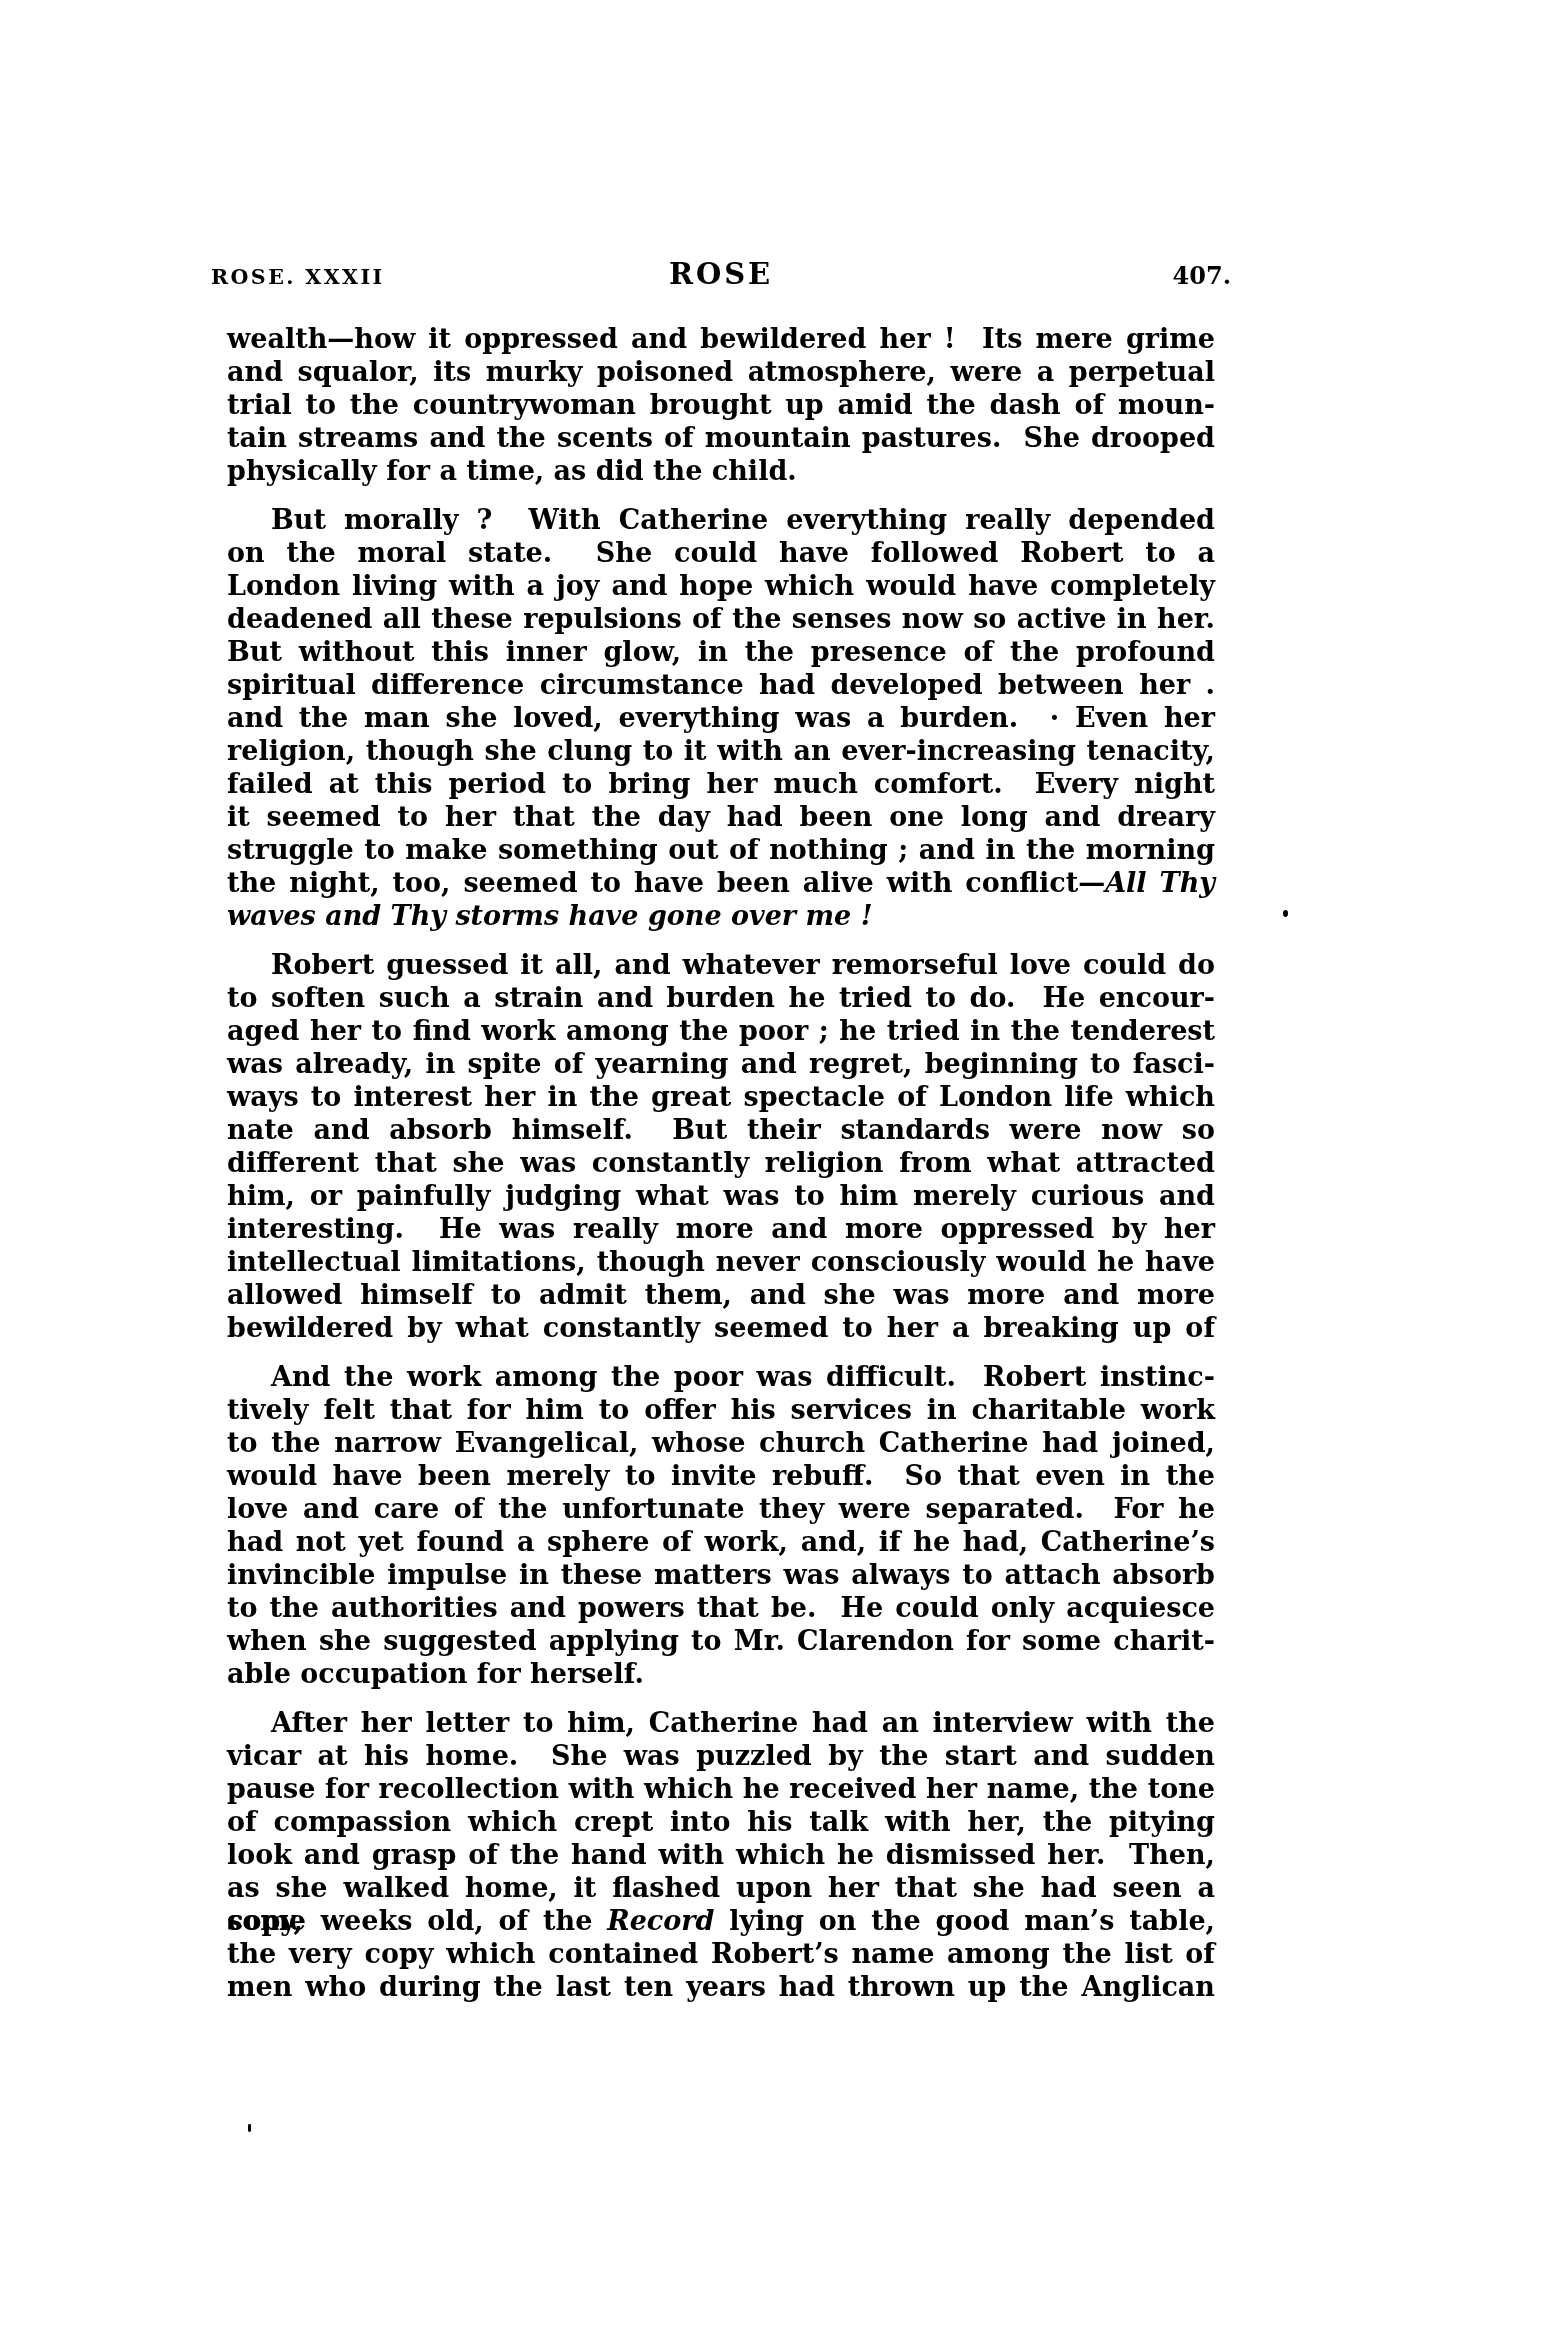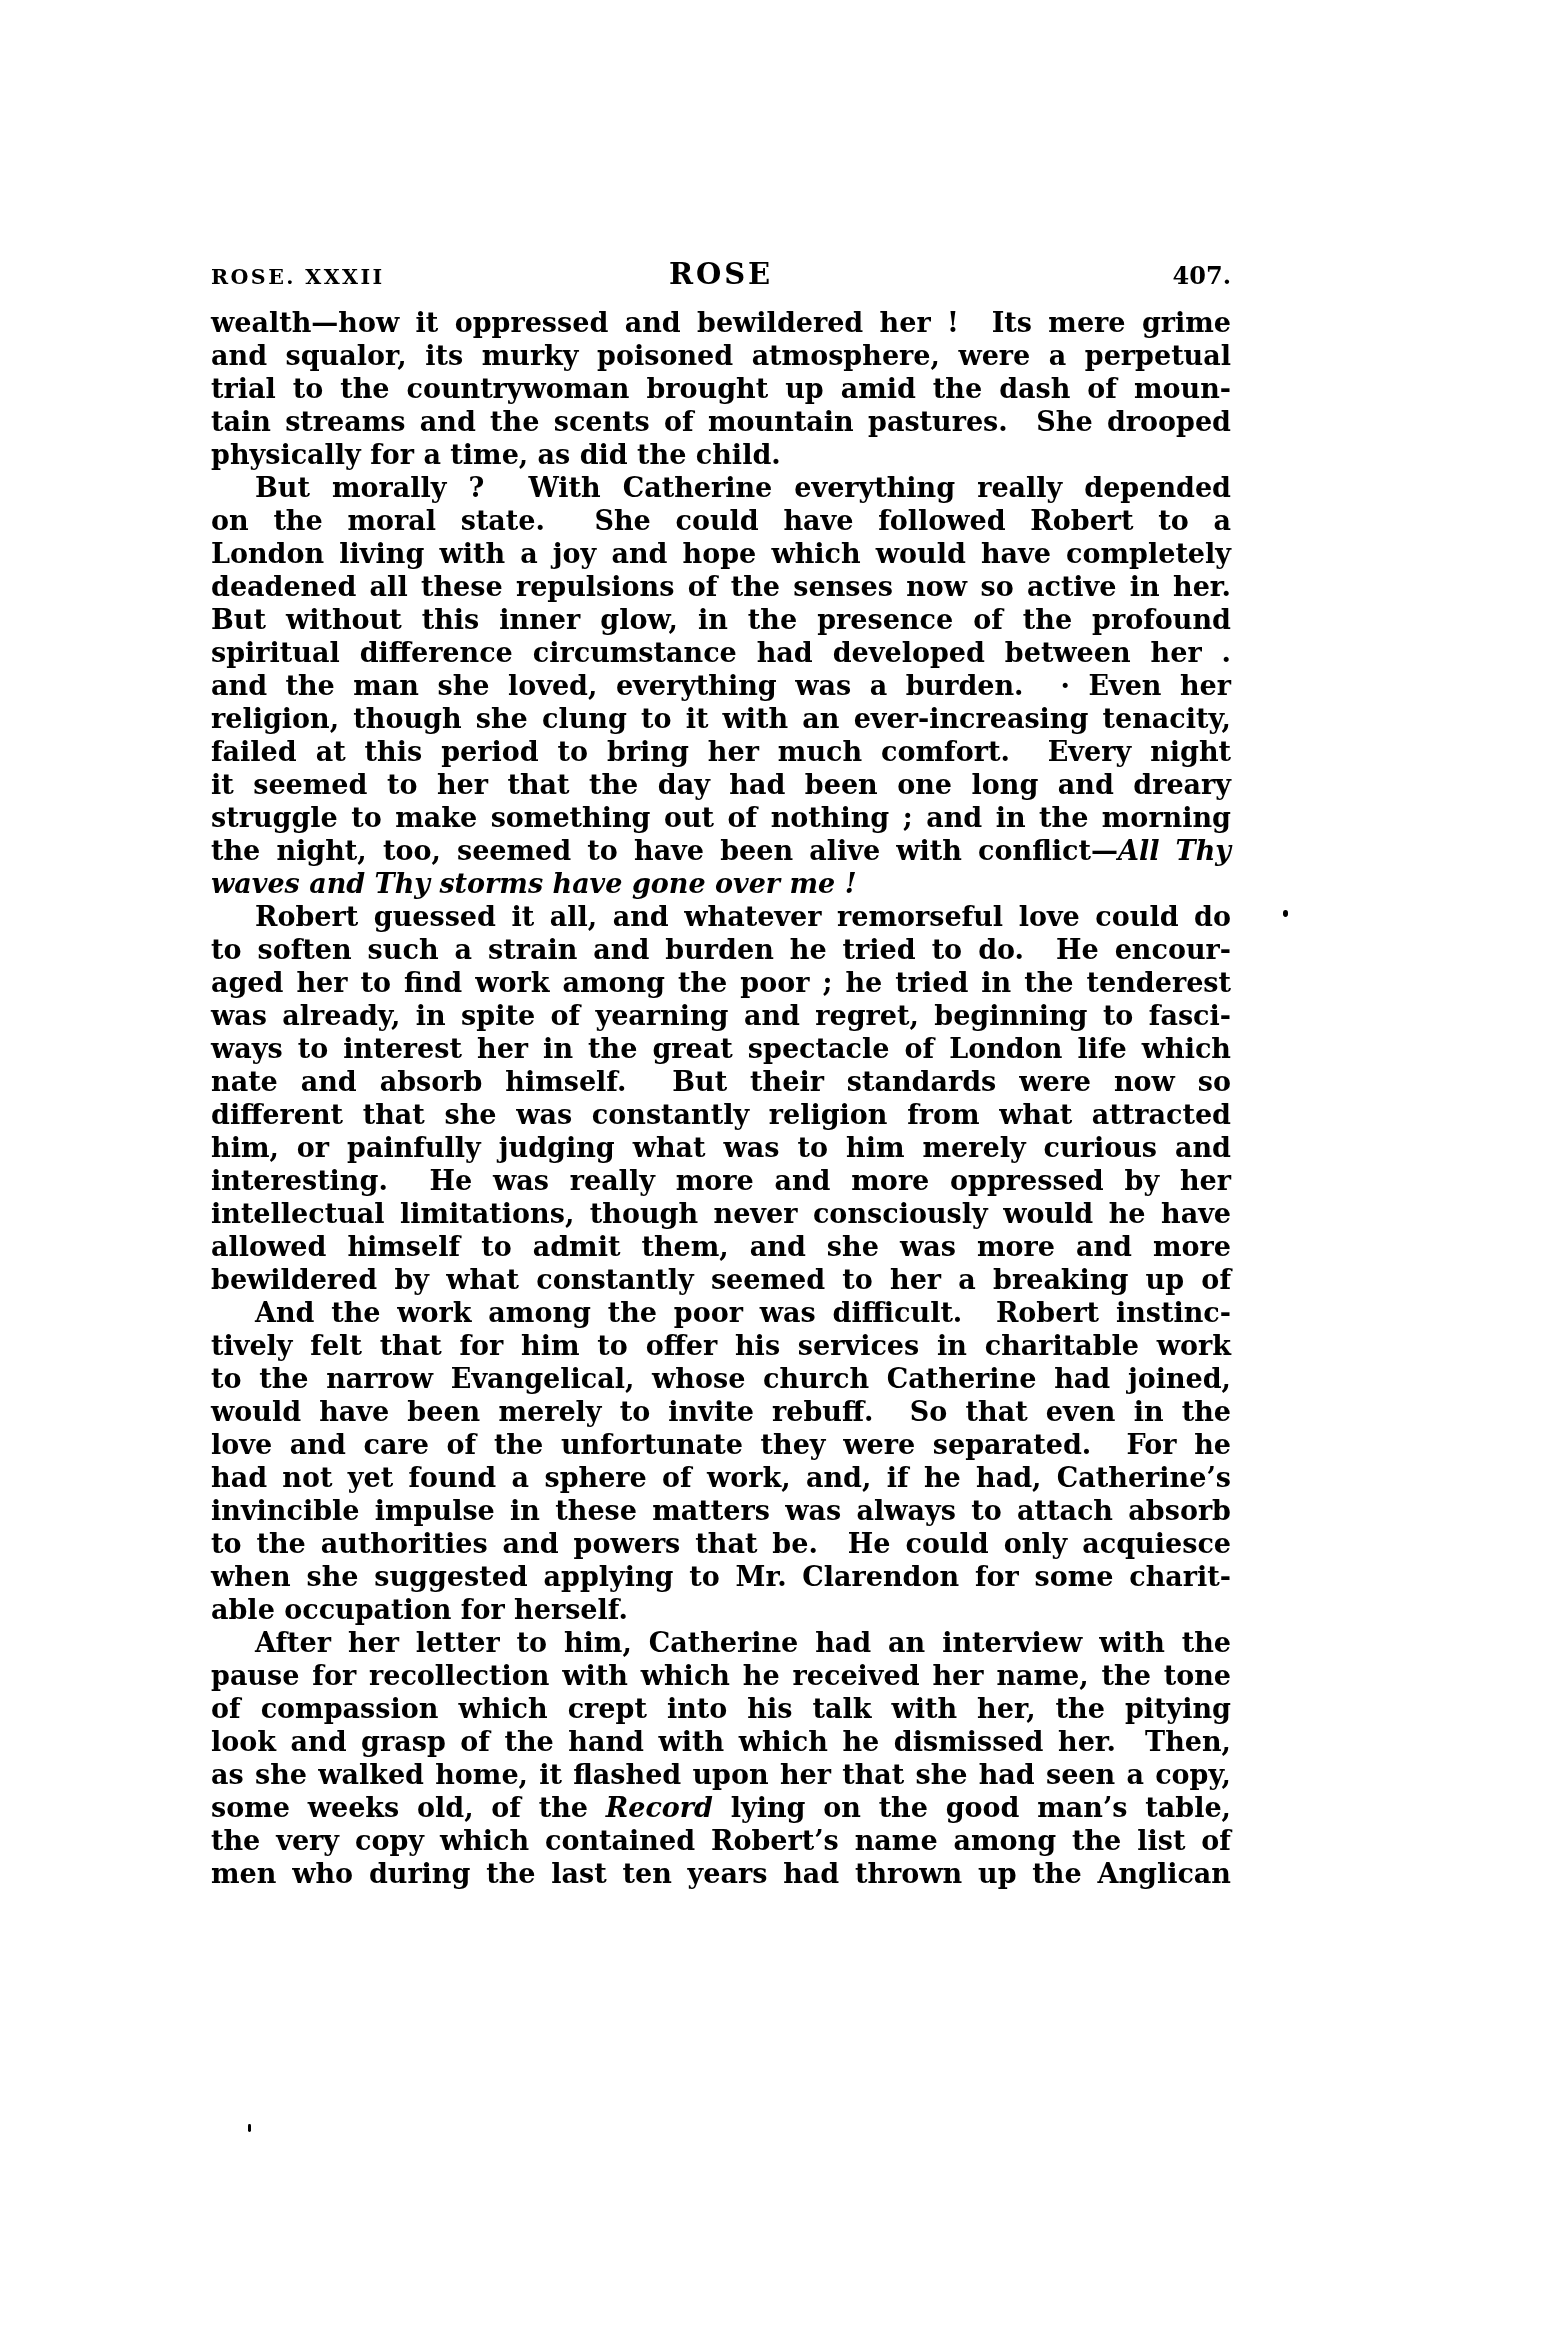--- a/index.html
+++ b/index.html
@@ -45,21 +45,21 @@
   }
   .body-block {
     position: absolute;
     left: 211px;
     top: 306px;
     width: 1020px;
     font-size: 27px;
     font-weight: bold;
     line-height: 33px;
   }
-  .para { margin: 0; padding: 0; }
+  .para { margin: 16px; padding: 0; }
   .line {
     text-align: justify;
     text-align-last: justify;
     white-space: normal;
     height: 33px;
     overflow: visible;
   }
   .line.last { text-align-last: left; }
   .line.indent { text-indent: 44px; }
   .line i { font-style: italic; }
@@ -125,20 +125,21 @@
         <div class="line">would have been merely to invite rebuff.&nbsp; So that even in the</div>
         <div class="line">love and care of the unfortunate they were separated.&nbsp; For he</div>
         <div class="line">had not yet found a sphere of work, and, if he had, Catherine’s</div>
         <div class="line">invincible impulse in these matters was always to attach absorb</div>
         <div class="line">to the authorities and powers that be.&nbsp; He could only acquiesce</div>
         <div class="line">when she suggested applying to Mr. Clarendon for some charit-</div>
         <div class="line last">able occupation for herself.</div>
       </div>
       <div class="para">
         <div class="line indent">After her letter to him, Catherine had an interview with the</div>
+        <div class="line">vicar at his home.&nbsp; She was puzzled by the start and sudden</div>
         <div class="line">pause for recollection with which he received her name, the tone</div>
         <div class="line">of compassion which crept into his talk with her, the pitying</div>
         <div class="line">look and grasp of the hand with which he dismissed her.&nbsp; Then,</div>
         <div class="line">as she walked home, it flashed upon her that she had seen a copy,</div>
         <div class="line">some weeks old, of the <i>Record</i> lying on the good man’s table,</div>
         <div class="line">the very copy which contained Robert’s name among the list of</div>
         <div class="line">men who during the last ten years had thrown up the Anglican</div>
       </div>
     </div>
 

